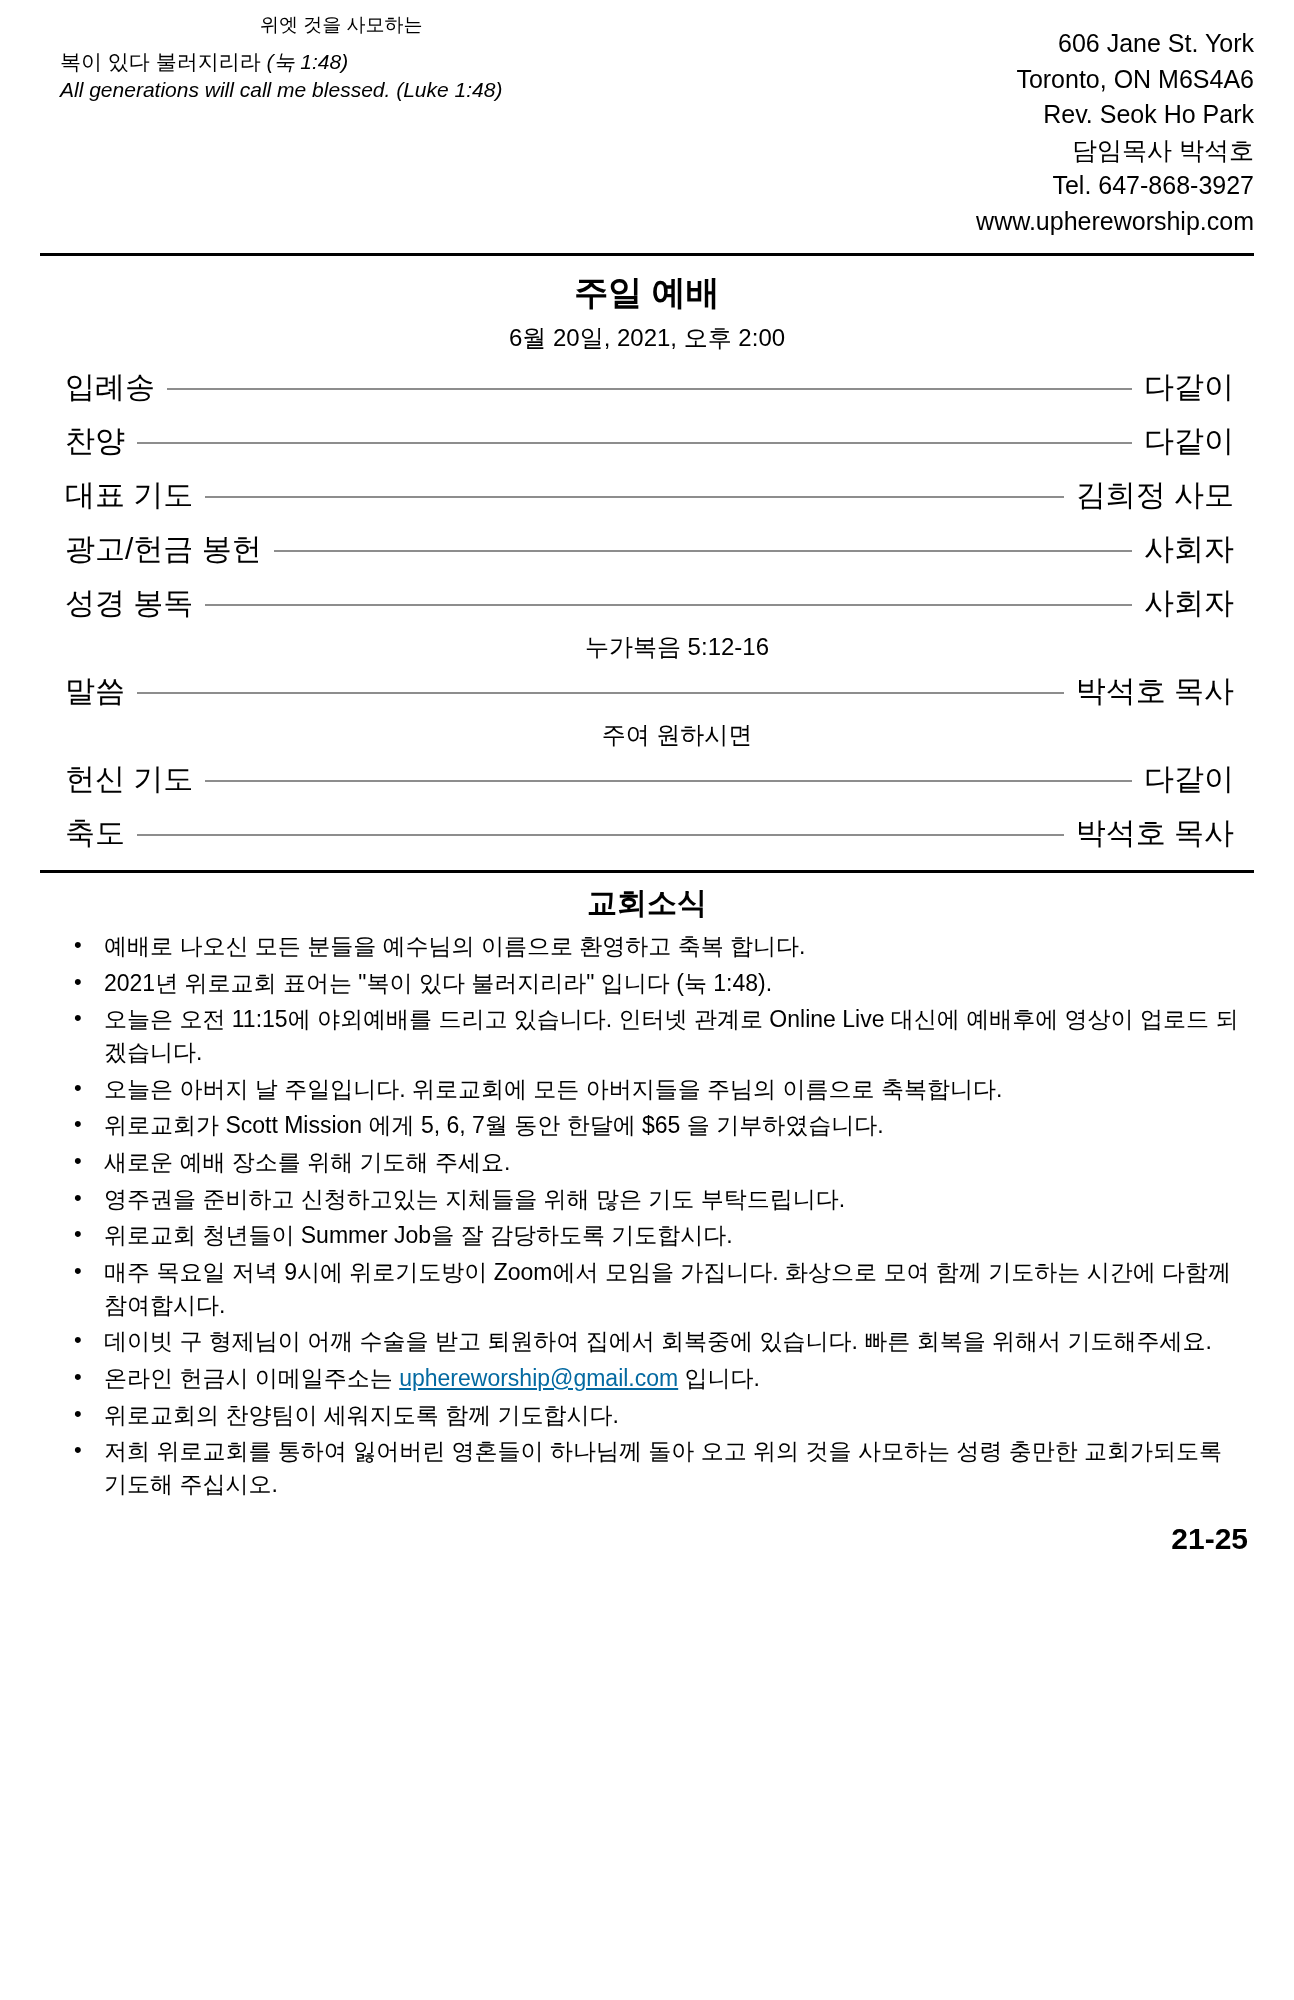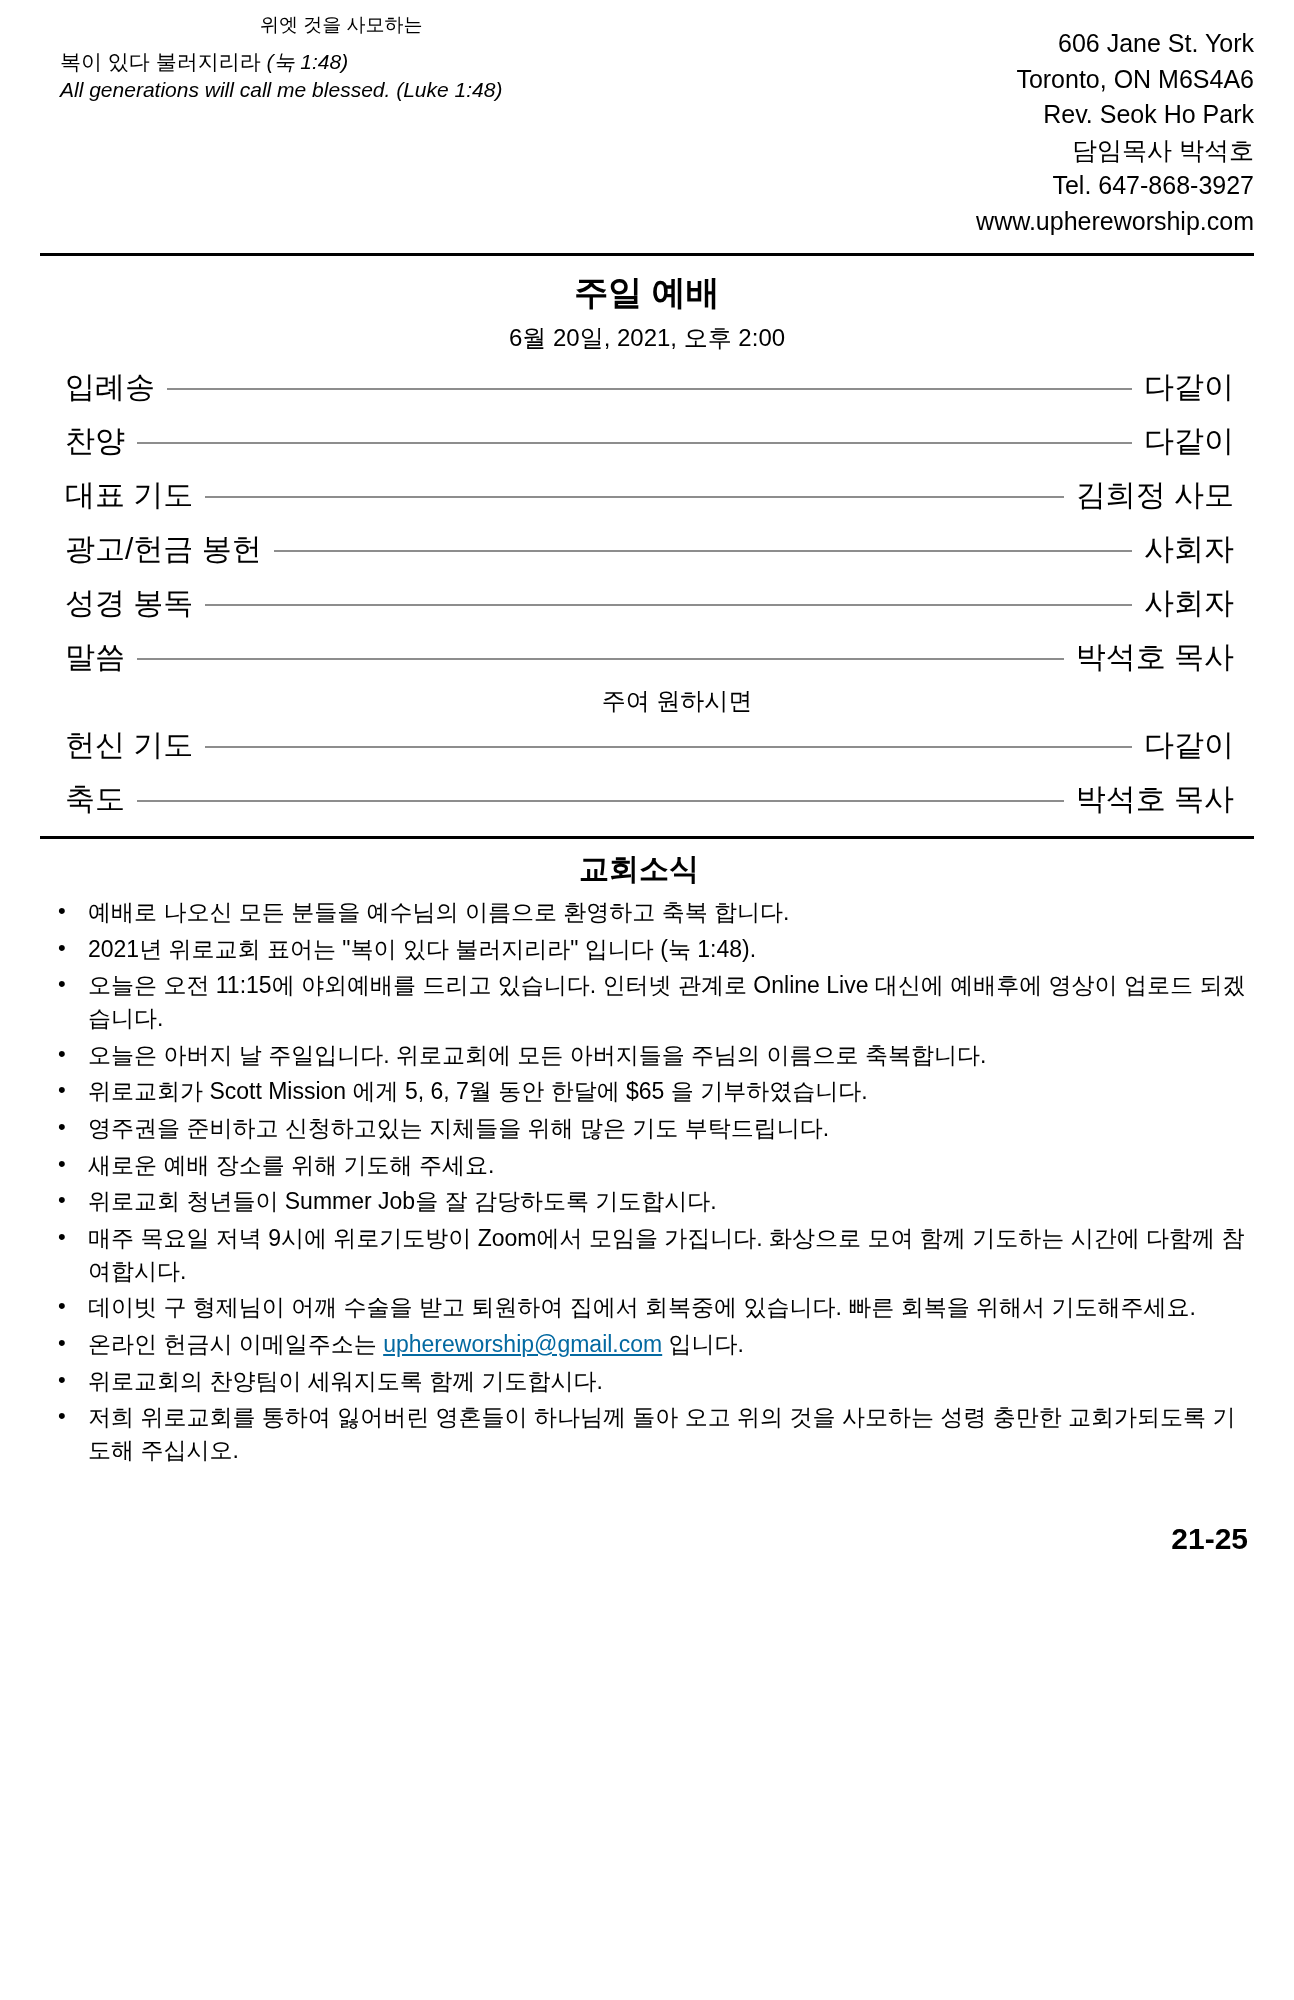--- a/index.html
+++ b/index.html
@@ -150,21 +150,21 @@
   }
 
   .hr-thick2 {
     border: none;
     border-top: 3px solid #000;
     margin: 10px 40px 0 40px;
   }
 
   
   .news {
-    padding: 0 44px 0 28px;
+    padding: 0 44px 0 44px;
     box-sizing: border-box;
   }
   .news-title {
     text-align: center;
     font-size: 30px;
     font-weight: bold;
     margin-top: 10px;
     margin-bottom: 6px;
   }
   ul.news-list {
@@ -253,20 +253,21 @@
         <span class="order-left">광고/헌금 봉헌</span>
         <span class="order-dash"></span>
         <span class="order-right">사회자</span>
       </div>
 
       <div class="order-item">
         <span class="order-left">성경 봉독</span>
         <span class="order-dash"></span>
         <span class="order-right">사회자</span>
       </div>
+      <div class="order-sub">누가복음 5:12-16</div>
 
       <div class="order-item">
         <span class="order-left">말씀</span>
         <span class="order-dash"></span>
         <span class="order-right">박석호 목사</span>
       </div>
       <div class="order-sub">주여 원하시면</div>
 
       <div class="order-item">
         <span class="order-left">헌신 기도</span>
@@ -286,22 +287,22 @@
   <hr class="hr-thick2">
 
   <div class="news">
     <div class="news-title">교회소식</div>
     <ul class="news-list">
       <li>예배로 나오신 모든 분들을 예수님의 이름으로 환영하고 축복 합니다.</li>
       <li>2021년 위로교회 표어는 "복이 있다 불러지리라" 입니다 (눅 1:48).</li>
       <li>오늘은 오전 11:15에 야외예배를 드리고 있습니다. 인터넷 관계로 Online Live 대신에 예배후에 영상이 업로드 되겠습니다.</li>
       <li>오늘은  아버지 날 주일입니다. 위로교회에 모든 아버지들을 주님의 이름으로 축복합니다.</li>
       <li>위로교회가 Scott Mission 에게 5, 6, 7월 동안 한달에 $65 을 기부하였습니다.</li>
+      <li>새로운 예배 장소를 위해 기도해 주세요.</li>
       <li>영주권을 준비하고 신청하고있는 지체들을 위해 많은 기도 부탁드립니다.</li>
-      <li>새로운 예배 장소를 위해 기도해 주세요.</li>
       <li>위로교회 청년들이 Summer Job을 잘 감당하도록 기도합시다.</li>
       <li>매주 목요일 저녁 9시에 위로기도방이 Zoom에서 모임을 가집니다. 화상으로 모여 함께 기도하는 시간에 다함께 참여합시다.</li>
       <li>데이빗 구 형제님이 어깨 수술을 받고 퇴원하여 집에서 회복중에 있습니다. 빠른 회복을 위해서 기도해주세요.</li>
       <li><span>온라인 헌금시 이메일주소는 </span><span class="underline">uphereworship@gmail.com</span><span> 입니다.</span></li>
       <li>위로교회의 찬양팀이 세워지도록 함께 기도합시다.</li>
       <li>저희 위로교회를 통하여 잃어버린 영혼들이 하나님께 돌아 오고 위의 것을 사모하는 성령 충만한 교회가되도록 기도해 주십시오.</li>
     </ul>
   </div>
 
   <div class="footer-code">21-25</div>

